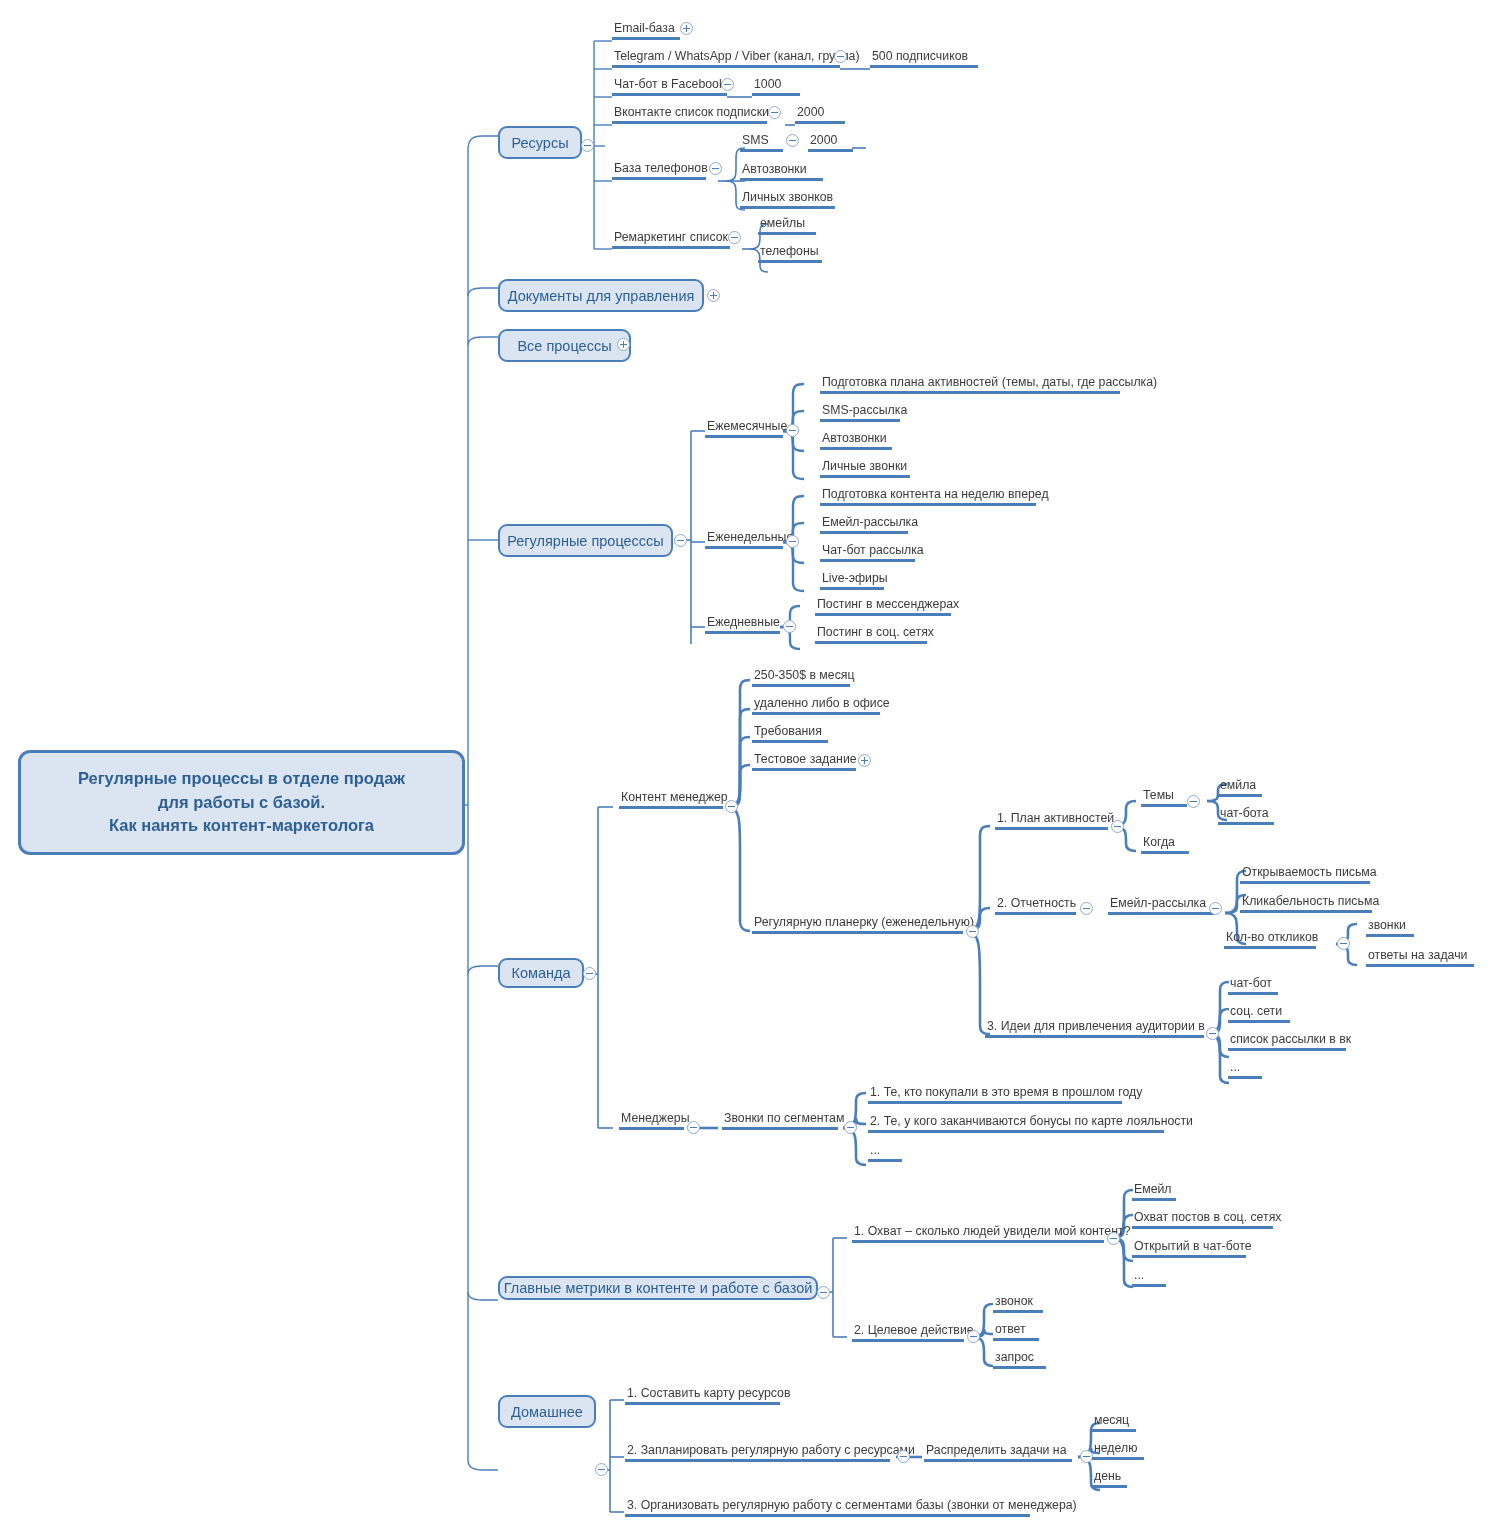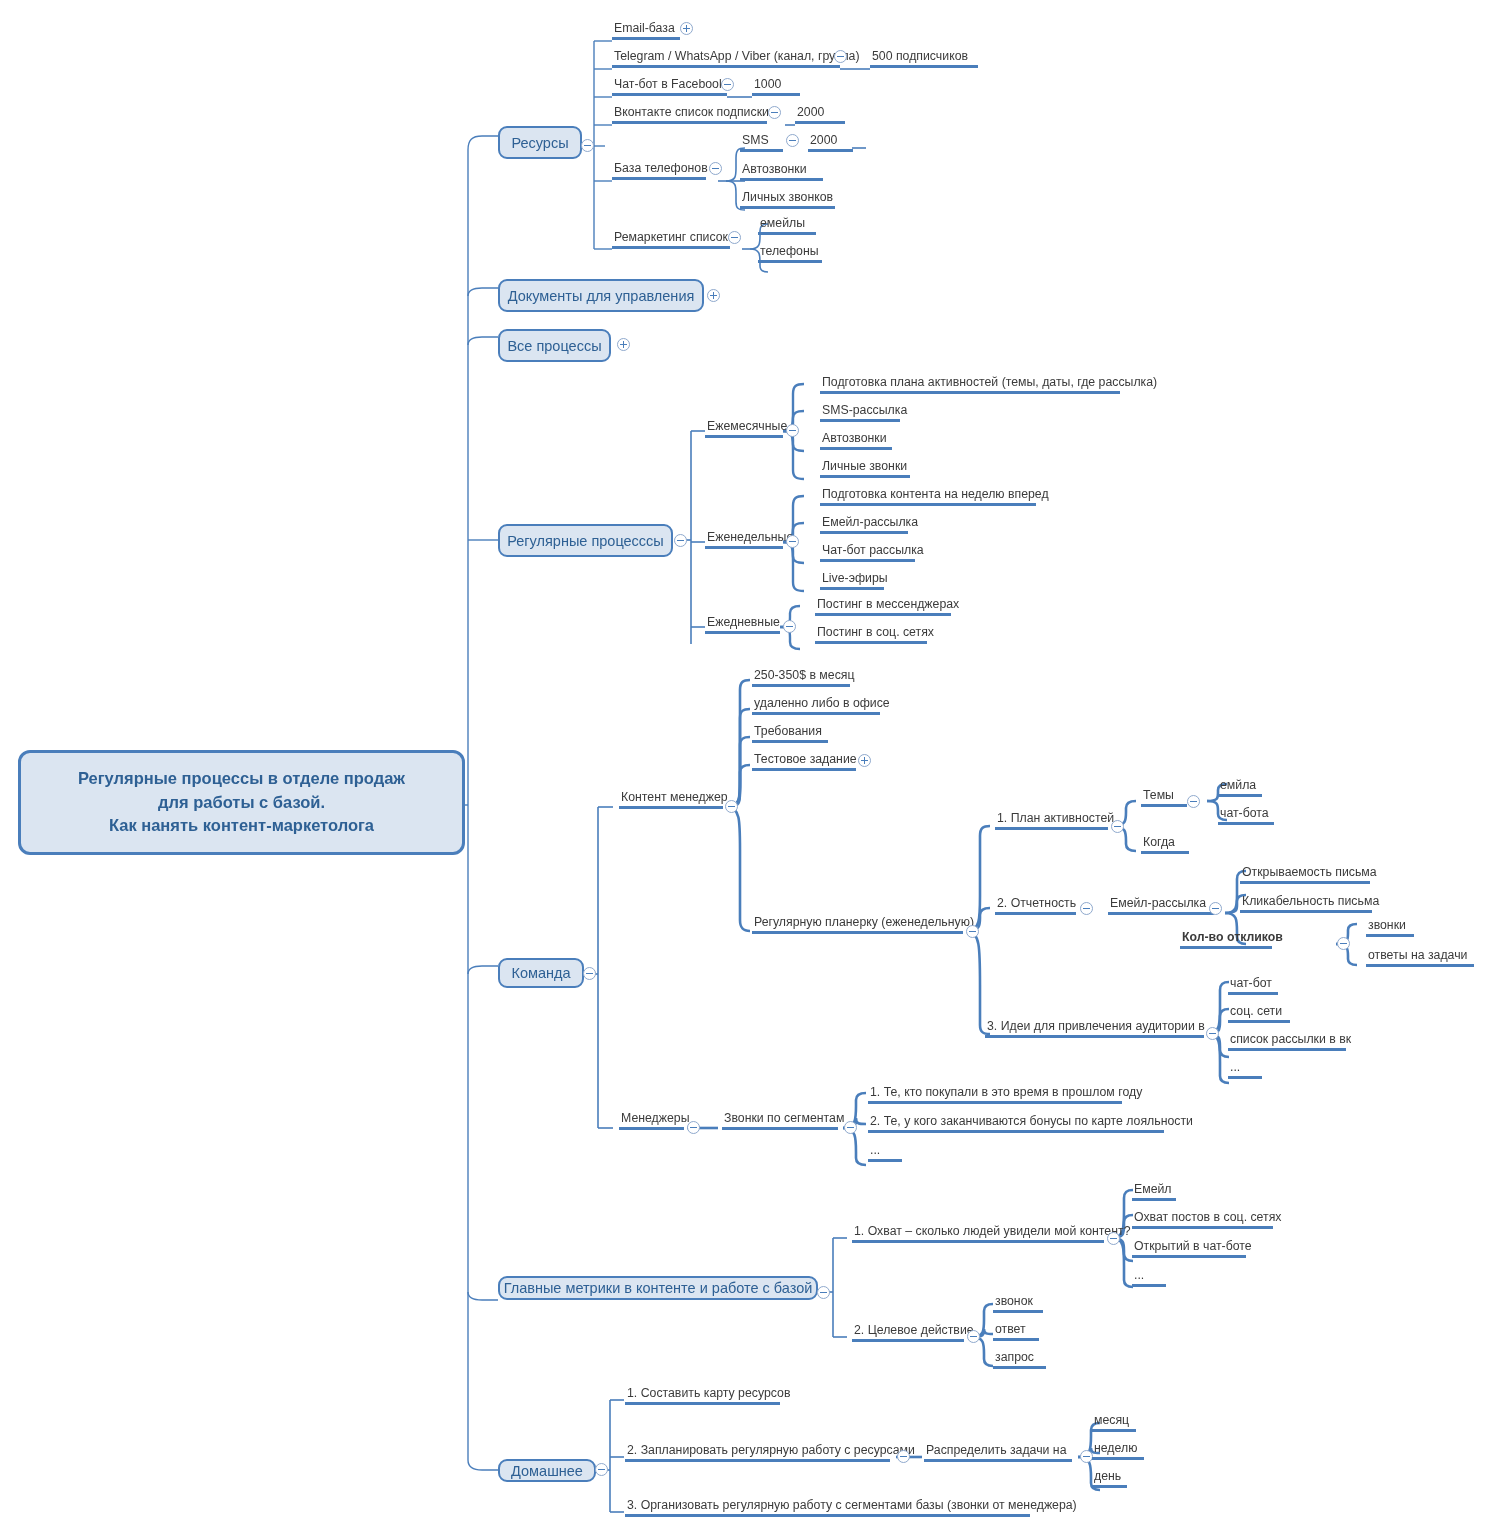--- a/index.html
+++ b/index.html
@@ -223,41 +223,41 @@
   <div class="boxnode" style="left:498px;top:126px;width:84px;height:33px;">
     <span>Ресурсы</span>
   </div>
   <div class="badge minus" style="left:581px;top:139px;"></div>
 
   <div class="boxnode" style="left:498px;top:279px;width:206px;height:33px;">
     <span>Документы для управления</span>
   </div>
   <div class="badge plus" style="left:707px;top:289px;"></div>
 
-  <div class="boxnode" style="left:498px;top:329px;width:113px;height:33px;">
+  <div class="boxnode" style="left:498px;top:329px;width:133px;height:33px;">
     <span>Все процессы</span>
   </div>
   <div class="badge plus" style="left:617px;top:338px;"></div>
 
   <div class="boxnode" style="left:498px;top:524px;width:175px;height:33px;">
     <span>Регулярные процесссы</span>
   </div>
   <div class="badge minus" style="left:674px;top:534px;"></div>
 
   <div class="boxnode" style="left:498px;top:958px;width:86px;height:30px;">
     <span>Команда</span>
   </div>
   <div class="badge minus" style="left:583px;top:967px;"></div>
 
   <div class="boxnode" style="left:498px;top:1276px;width:320px;height:24px;">
     <span>Главные метрики в контенте и работе с базой</span>
   </div>
   <div class="badge minus" style="left:817px;top:1286px;"></div>
 
-  <div class="boxnode" style="left:498px;top:1459px;width:98px;height:23px;">
+  <div class="boxnode" style="left:498px;top:1395px;width:98px;height:33px;">
     <span>Домашнее</span>
   </div>
   <div class="badge minus" style="left:595px;top:1463px;"></div>
 
   <div class="topic" style="left:612px;top:21px;">
     <span class="lbl">Email-база</span>
     <span class="bar" style="width:68px;"></span>
   </div>
   <div class="badge plus" style="left:680px;top:22px;"></div>
 
@@ -461,21 +461,21 @@
   <div class="badge minus" style="left:1209px;top:902px;"></div>
 
   <div class="topic" style="left:1240px;top:865px;">
     <span class="lbl">Открываемость письма</span>
     <span class="bar" style="width:130px;"></span>
   </div>
   <div class="topic" style="left:1240px;top:894px;">
     <span class="lbl">Кликабельность письма</span>
     <span class="bar" style="width:132px;"></span>
   </div>
-  <div class="topic" style="left:1180px;top:930px;font-weight:bold;">
+  <div class="topic" style="left:1224px;top:930px;">
     <span class="lbl">Кол-во откликов</span>
     <span class="bar" style="width:92px;"></span>
   </div>
   <div class="badge minus" style="left:1337px;top:937px;"></div>
 
   <div class="topic" style="left:1366px;top:918px;">
     <span class="lbl">звонки</span>
     <span class="bar" style="width:48px;"></span>
   </div>
   <div class="topic" style="left:1366px;top:948px;">

